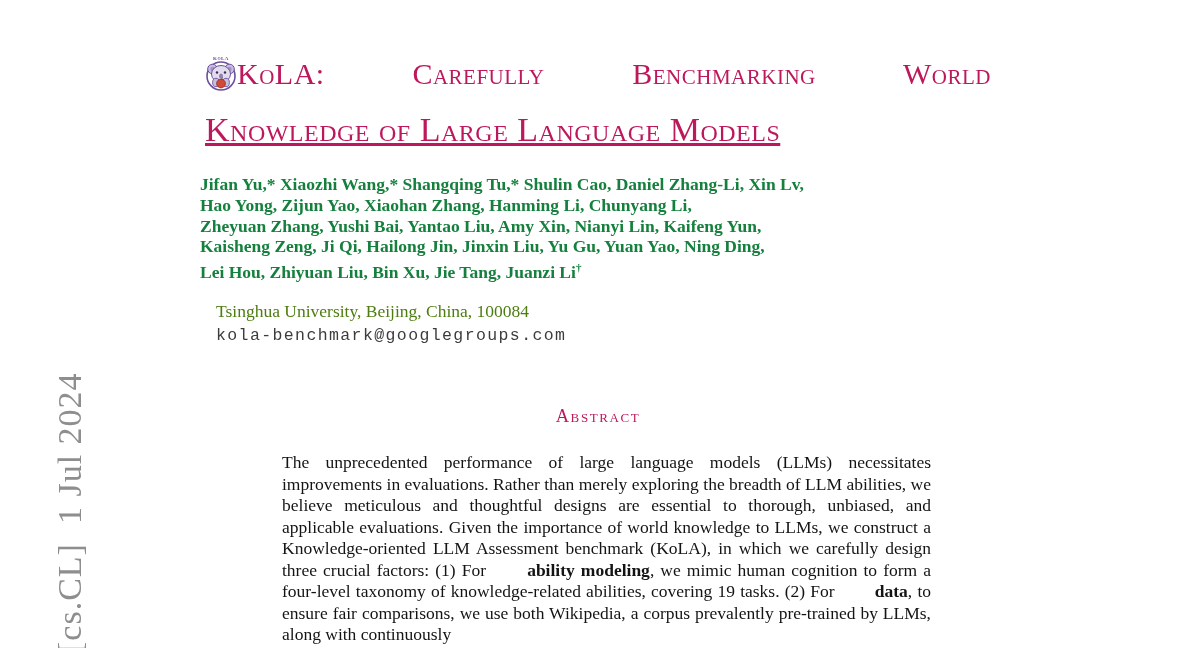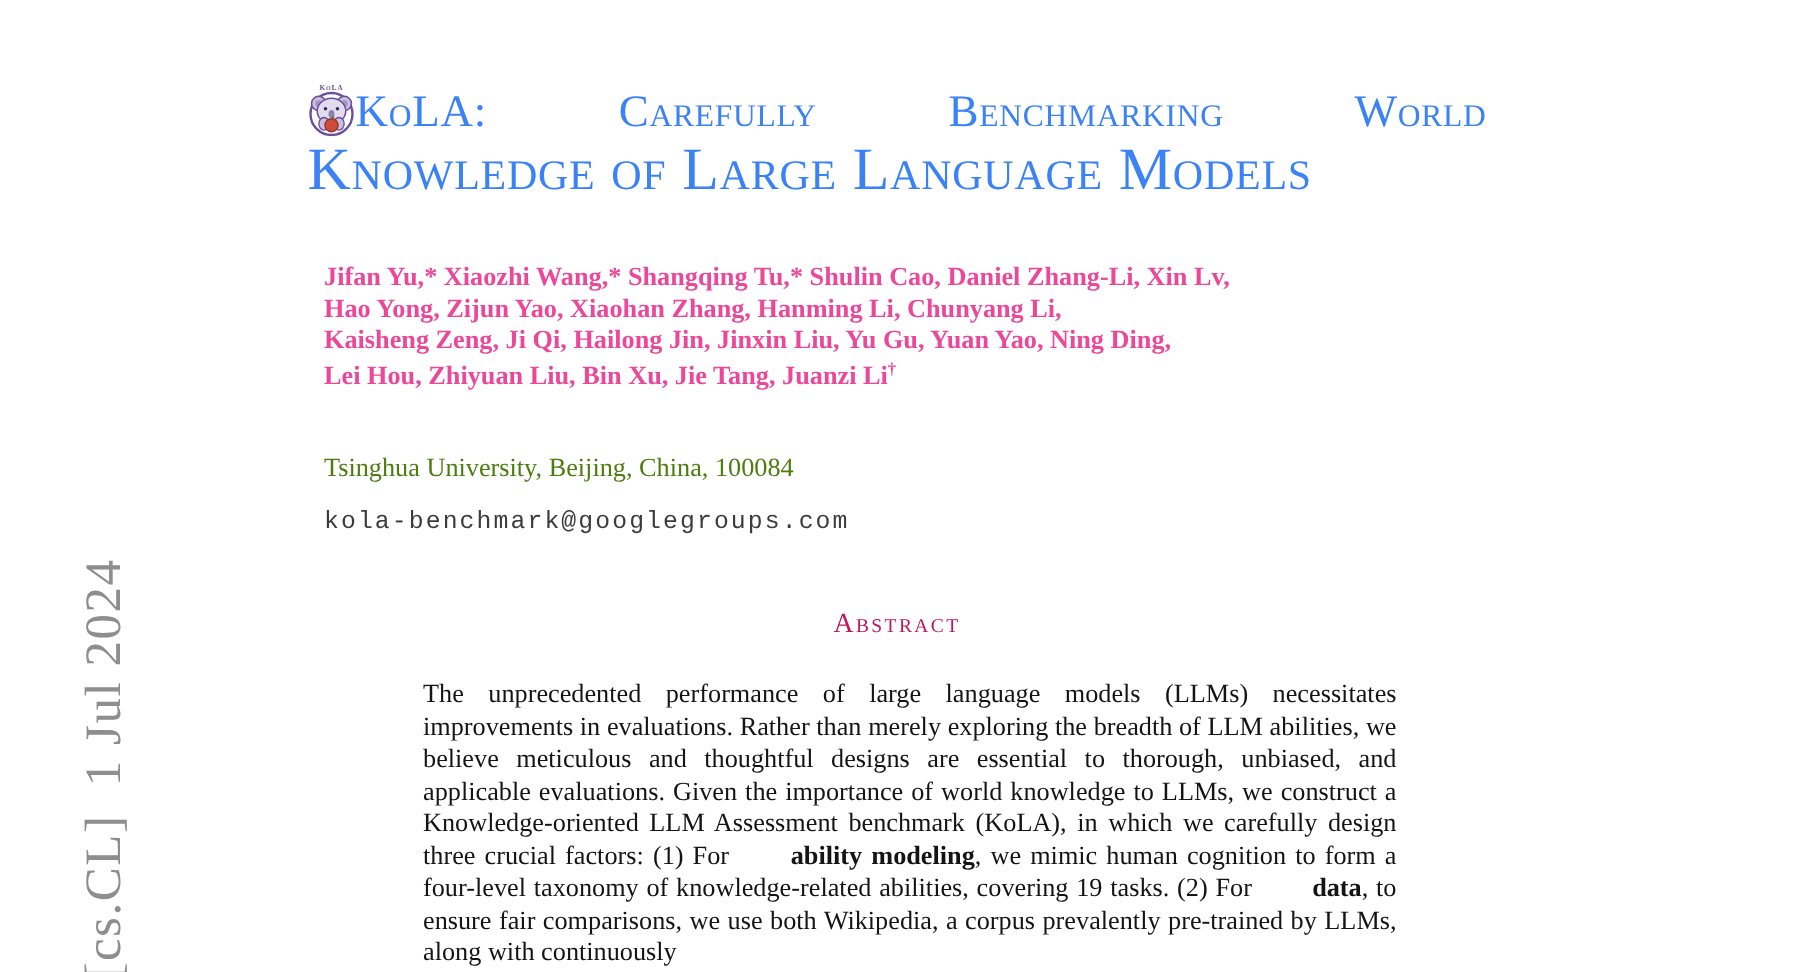--- a/index.html
+++ b/index.html
@@ -26,68 +26,69 @@
     color: #8e8e8e;
     white-space: pre;
   }
 
   
   .title-block {
     position: absolute;
     left: 205px;
     top: 55px;
     width: 786px;
-    color: #3b82f6;
+    color: #be185d;
   }
   .title-line1 {
     font-size: 30px;
     line-height: 37px;
     font-variant: small-caps;
     letter-spacing: 0.5px;
     text-align: justify;
     text-align-last: justify;
   }
   .title-line2 {
-    font-size: 40px;
+    font-size: 34px;
     line-height: 37px;
     font-variant: small-caps;
     letter-spacing: 0.5px;
-    margin-top: 1px;
+    margin-top: 19px;
+    text-decoration: underline;
   }
   .kola-logo {
     display: inline-block;
     width: 32px;
     height: 36px;
     vertical-align: -7px;
   }
 
   
   .authors {
     position: absolute;
-    left: 216px;
+    left: 200px;
     top: 174px;
     width: 700px;
     font-size: 17.5px;
     font-weight: bold;
     line-height: 20.8px;
-    color: #ec4899;
+    color: #15803d;
   }
   .authors sup { font-size: 11px; font-weight: bold; }
 
   .affiliation {
     position: absolute;
     left: 216px;
     top: 301px;
     font-size: 17.5px;
     color: #4d7c0f;
   }
   .email {
     position: absolute;
     left: 216px;
-    top: 338px;
+    top: 326px;
     font-family: "Liberation Mono", monospace;
     font-size: 16.5px;
     letter-spacing: 1.4px;
     color: #3c3c3c;
   }
 
   
   .abstract-heading {
     position: absolute;
     left: 205px;
@@ -136,20 +137,21 @@
           <circle cx="16" cy="28.5" r="4.4" fill="#d1493a" stroke="#8c2c22" stroke-width="0.8"></circle>
           <path d="M16 24.6 q0.6 -1.4 1.8 -1.8" stroke="#4d6b2f" stroke-width="1" fill="none"></path>
         </svg></span><span>KoLA: Carefully Benchmarking World</span>
     </div>
     <div class="title-line2">Knowledge of Large Language Models</div>
   </div>
 
   <div class="authors">
     <div class="author-line">Jifan Yu,* Xiaozhi Wang,* Shangqing Tu,* Shulin Cao, Daniel Zhang-Li, Xin Lv,</div>
     <div class="author-line">Hao Yong, Zijun Yao, Xiaohan Zhang, Hanming Li, Chunyang Li,</div>
+    <div class="author-line">Zheyuan Zhang, Yushi Bai, Yantao Liu, Amy Xin, Nianyi Lin, Kaifeng Yun,</div>
     <div class="author-line">Kaisheng Zeng, Ji Qi, Hailong Jin, Jinxin Liu, Yu Gu, Yuan Yao, Ning Ding,</div>
     <div class="author-line"><span>Lei Hou, Zhiyuan Liu, Bin Xu, Jie Tang, Juanzi Li</span><sup>†</sup>
     </div>
   </div>
 
   <div class="affiliation">Tsinghua University, Beijing, China, 100084</div>
 
   <div class="email">kola-benchmark@googlegroups.com</div>
 
   <div class="abstract-heading">Abstract</div>

